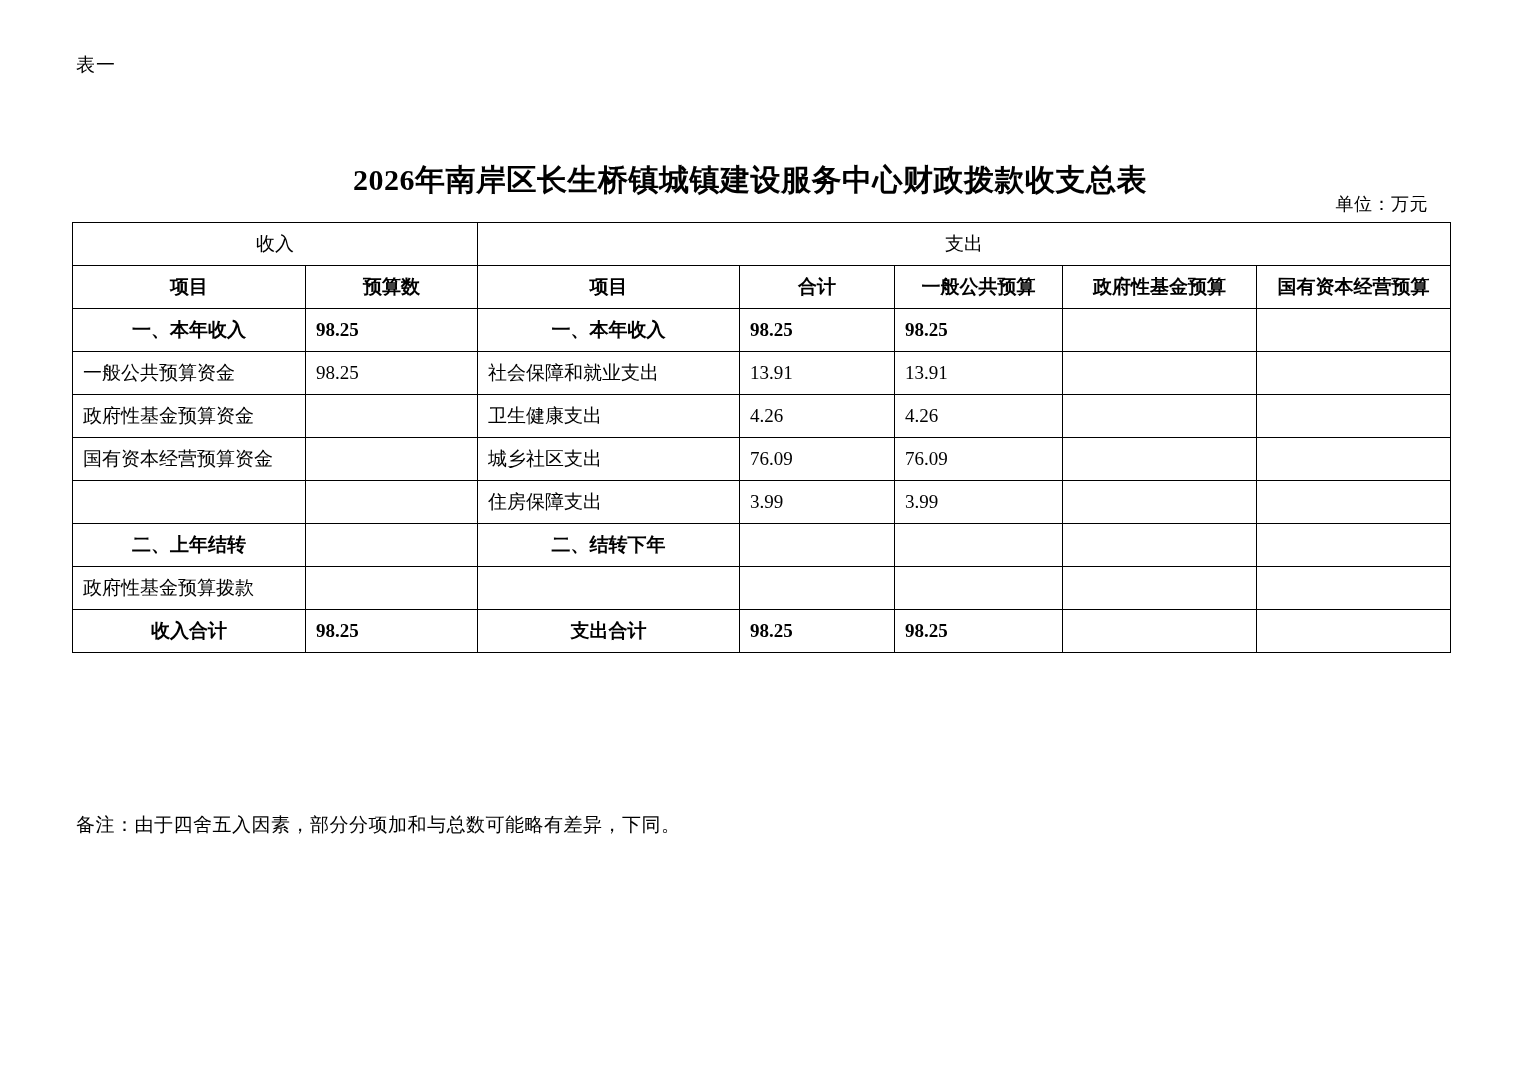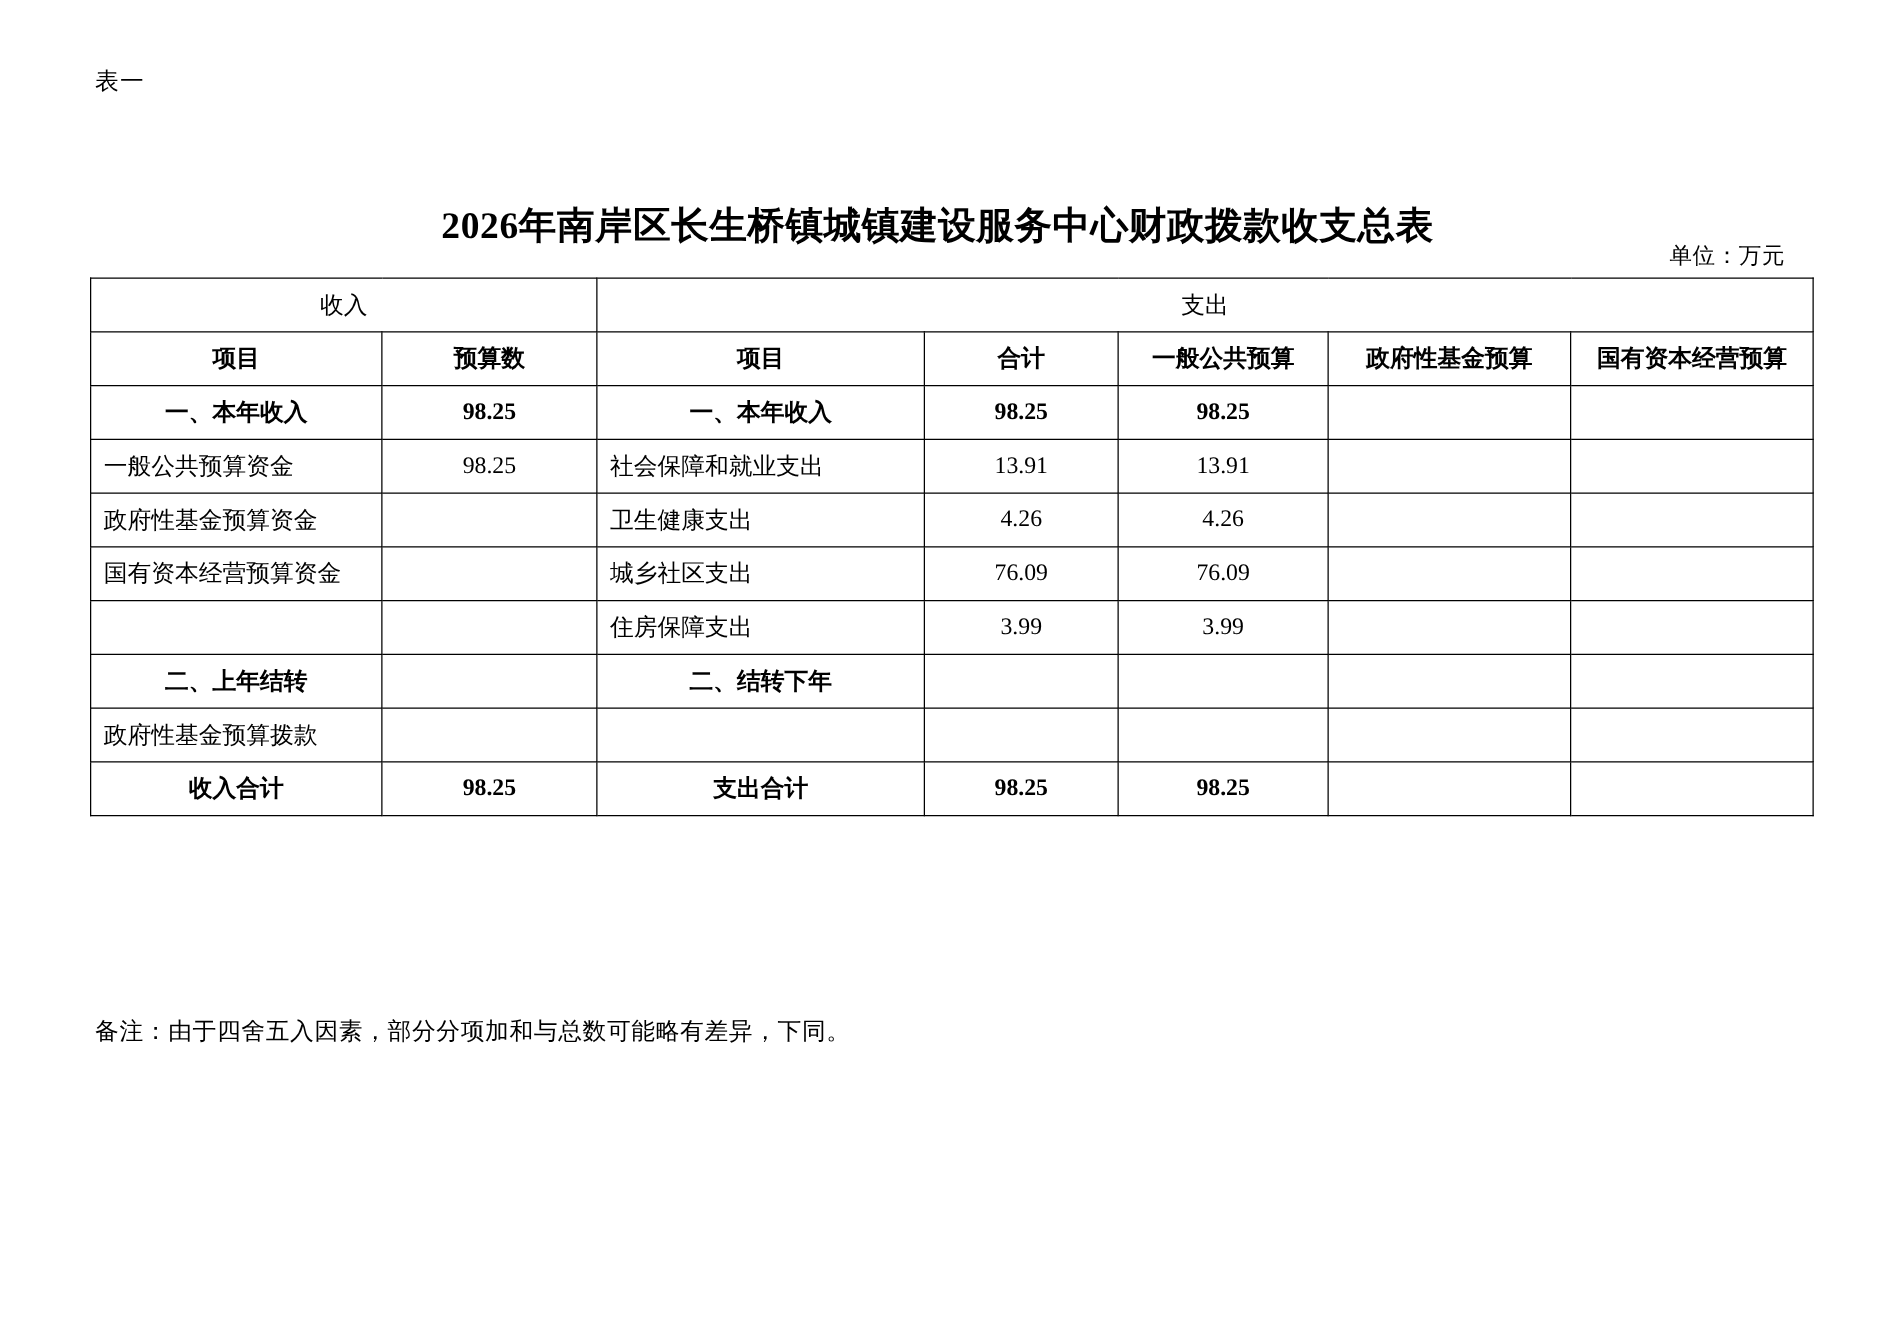--- a/index.html
+++ b/index.html
@@ -72,21 +72,21 @@
     height: 74px;
     text-align: center;
     font-size: 21px;
     font-weight: bold;
   }
   .bold-row td {
     font-weight: bold;
   }
   .c-center { text-align: center; }
   .c-left   { text-align: left; }
-  .c-right  { text-align: center; margin-top: 28px; }
+  .c-right  { text-align: left; margin-top: 28px; }
   .note {
     position: absolute;
     left: 76px;
     top: 812px;
     font-size: 19px;
     letter-spacing: 0.5px;
   }
 </style>
 </head>
 <body>

